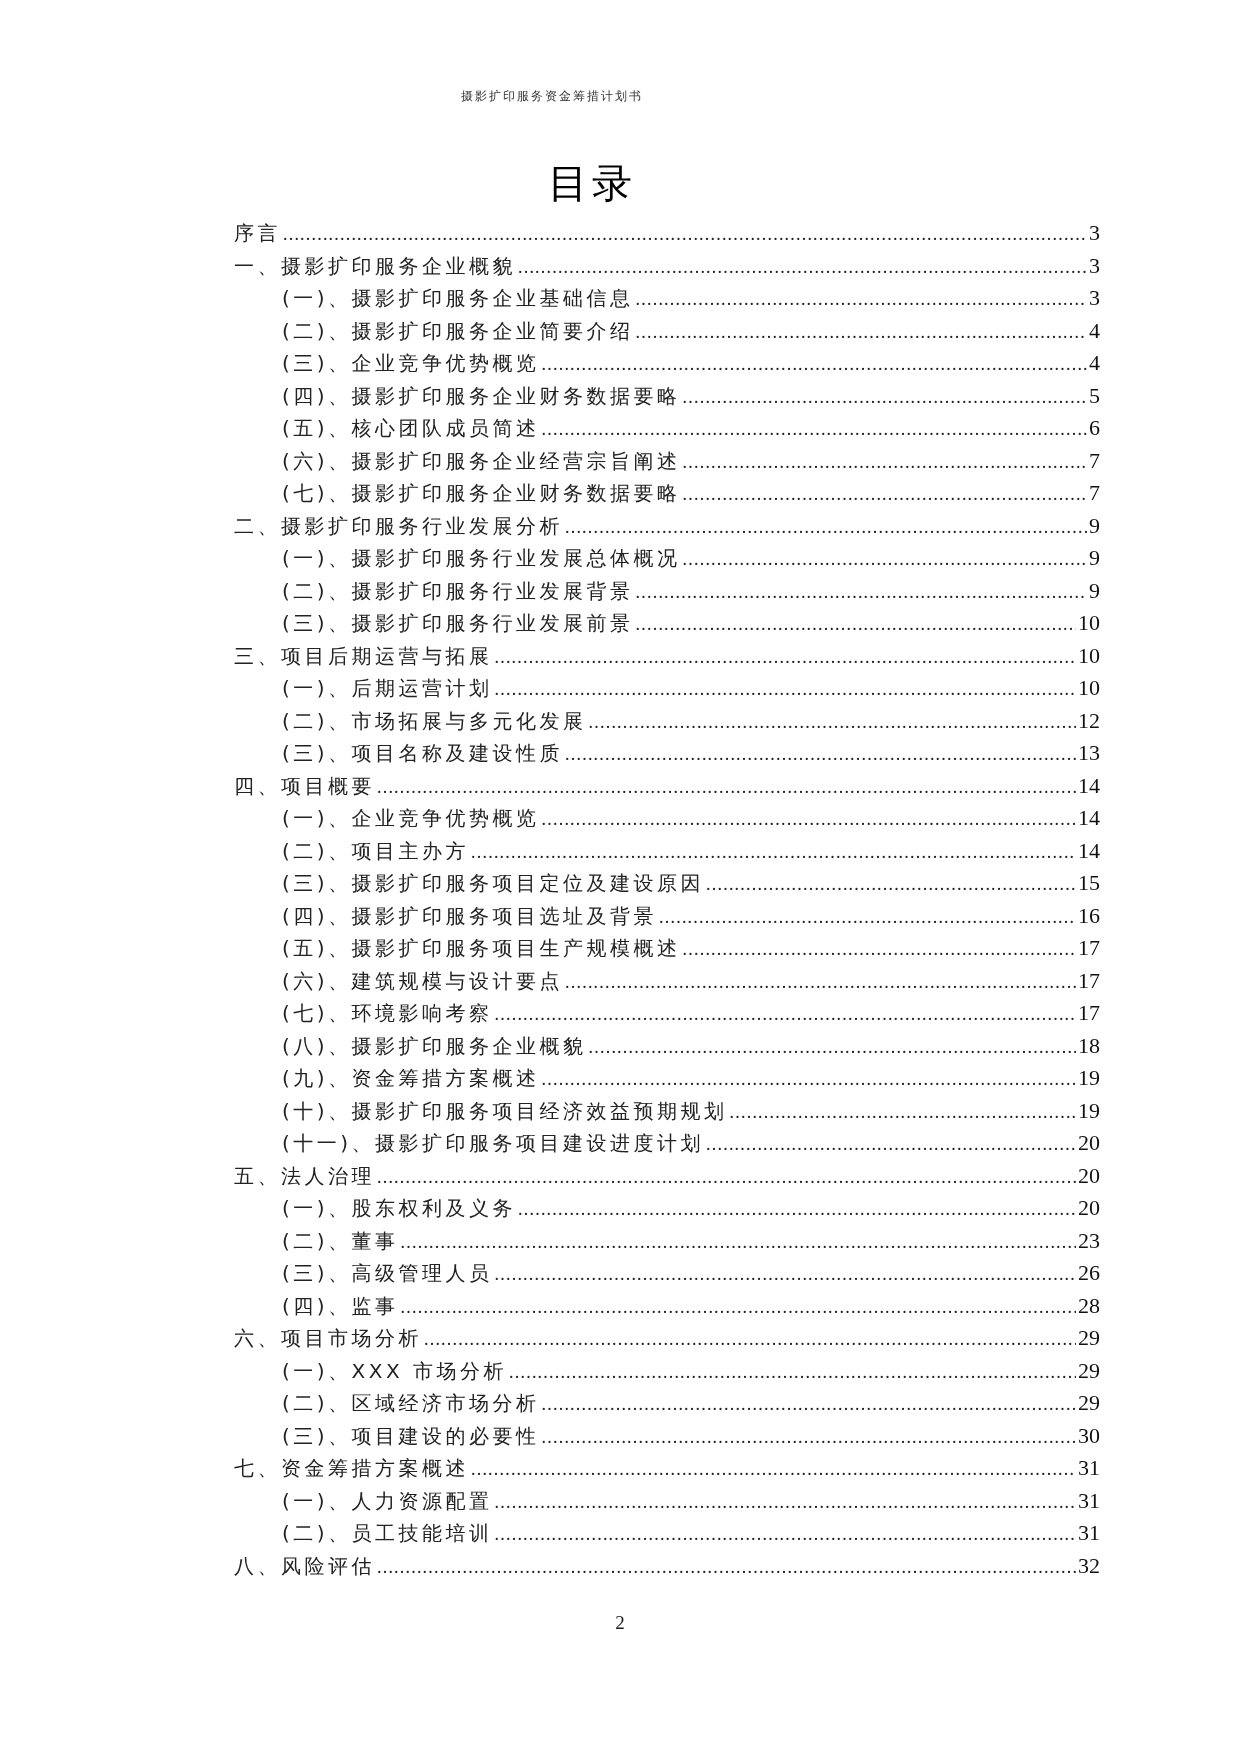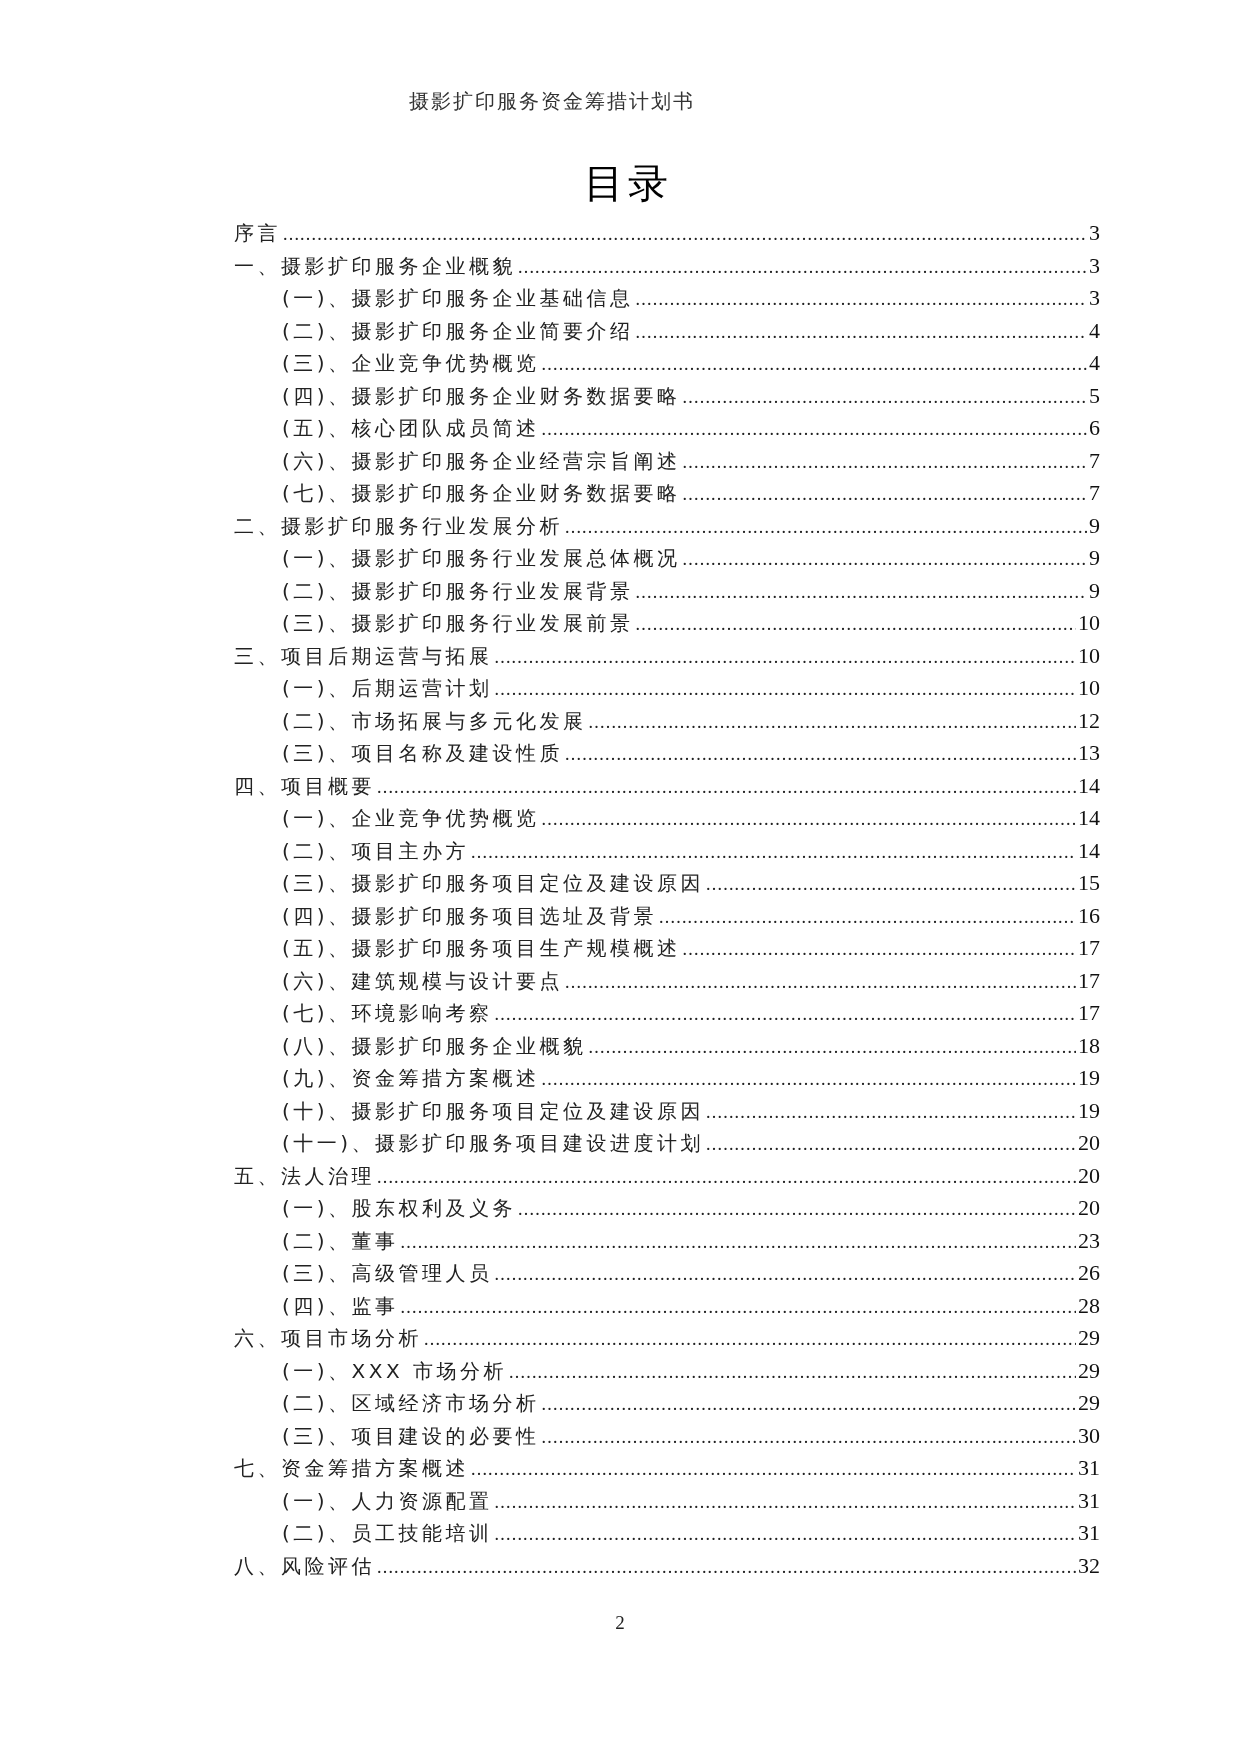--- a/index.html
+++ b/index.html
@@ -1,21 +1,21 @@
 <!DOCTYPE html>
 <html><head>
 <meta charset="utf-8">
 <style>
   html, body { margin: 0; padding: 0; background: #ffffff; }
   body { width: 1240px; height: 1753px; position: relative; overflow: hidden;
          font-family: "DejaVu Serif", "Liberation Serif", serif; color: #111; }
   .running-header { position: absolute; top: 88px; left: 0; width: 1104px; text-align: center;
-         font-size: 20px; letter-spacing: 2px; color: #333; font-family: Liberation Sans, sans-serif; }
+         font-size: 12px; letter-spacing: 2px; color: #333; font-family: Liberation Sans, sans-serif; }
   .toc-title { position: absolute; top: 156px; left: 0; width: 1184px; text-align: center;
-         font-size: 40px; letter-spacing: 4px; color: #000; font-family: Liberation Mono, monospace; padding-left: 36px; }
+         font-size: 40px; letter-spacing: 4px; color: #000; font-family: Liberation Mono, monospace; }
   .toc { position: absolute; top: 217px; left: 190px; width: 866px; margin-left: 44px; }
   .toc-row { display: flex; align-items: baseline; height: 32.5px; font-size: 20px; line-height: 32.5px; }
   .toc-row.level-2 { padding-left: 48px; }
   .toc-label { white-space: nowrap; letter-spacing: 3.5px; font-family: "DejaVu Sans", sans-serif; color: #222; }
   .toc-leader { flex: 1; overflow: hidden; white-space: nowrap; margin: 0 2px; color: #222;
          font-family: "Liberation Serif", serif; font-size: 18px; letter-spacing: 1.2px; }
   .toc-leader::before { content: "......................................................................................................................................................................................................................................................"; }
   .toc-page { font-family: "Liberation Serif", serif; font-size: 22px; color: #111; text-align: right; }
   .page-number { position: absolute; top: 1612px; left: 0; width: 1240px; text-align: center;
          font-family: "Liberation Serif", serif; font-size: 19px; color: #222; }
@@ -157,21 +157,21 @@
       <span class="toc-label">(八)、摄影扩印服务企业概貌</span>
       <span class="toc-leader"></span>
       <span class="toc-page">18</span>
     </div>
     <div class="toc-row level-2">
       <span class="toc-label">(九)、资金筹措方案概述</span>
       <span class="toc-leader"></span>
       <span class="toc-page">19</span>
     </div>
     <div class="toc-row level-2">
-      <span class="toc-label">(十)、摄影扩印服务项目定位及建设原因</span>
+      <span class="toc-label">(十)、摄影扩印服务项目经济效益预期规划</span>
       <span class="toc-leader"></span>
       <span class="toc-page">19</span>
     </div>
     <div class="toc-row level-2">
       <span class="toc-label">(十一)、摄影扩印服务项目建设进度计划</span>
       <span class="toc-leader"></span>
       <span class="toc-page">20</span>
     </div>
     <div class="toc-row level-1">
       <span class="toc-label">五、法人治理</span>

